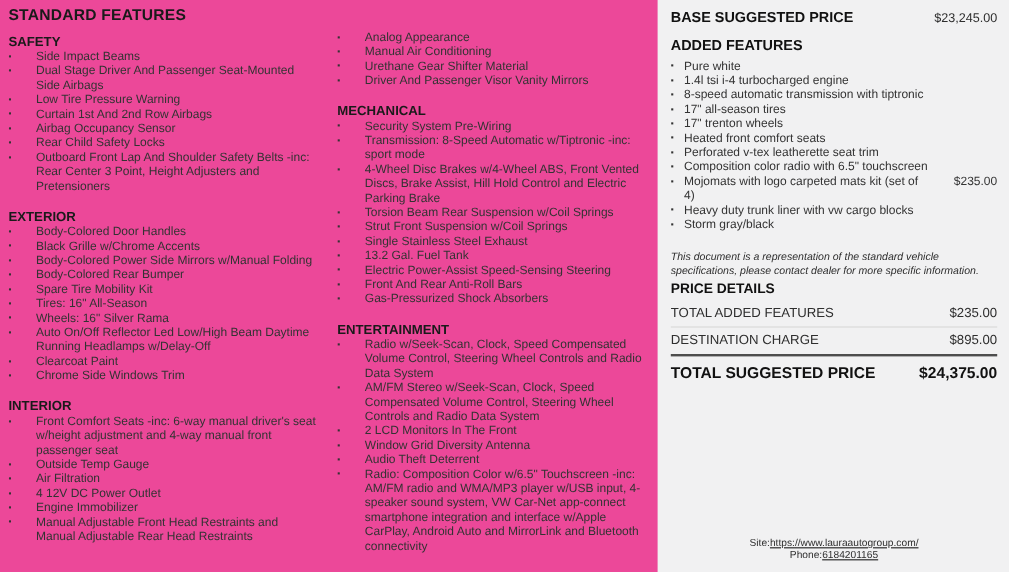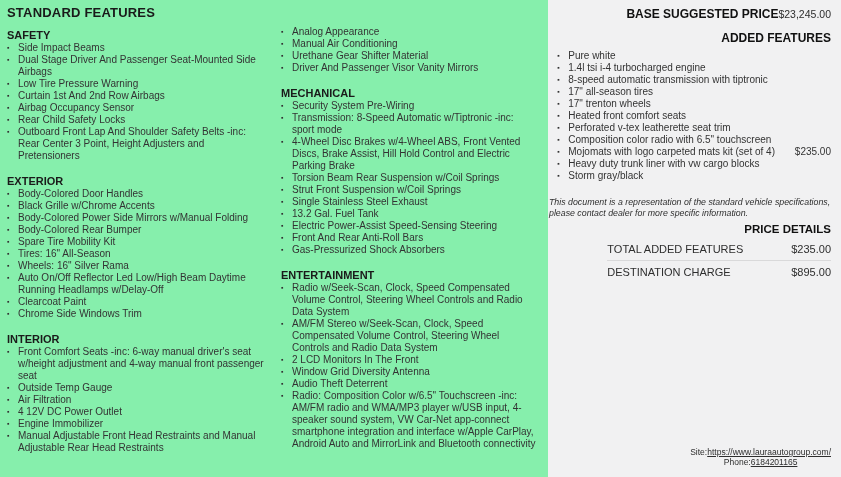--- a/index.html
+++ b/index.html
@@ -1,32 +1,32 @@
 <!DOCTYPE html>
 <html><head>
 <meta charset="utf-8">
 <style>
   html,body{margin:0;padding:0;background:#ffffff;}
   body{font-family:"Liberation Sans","DejaVu Sans",sans-serif;color:#333333;}
-  .sheet{width:841px;height:477px;display:flex;overflow:hidden;background:#86efac;}
+  .sheet{width:841px;height:477px;display:flex;overflow:hidden;background:#ec4899;}
 
   .col{box-sizing:border-box;}
   .col-left{width:273px;padding:5px 6px 0 7px;}
   .col-mid{width:275px;padding:26px 12px 0 8px;}
 
   .doc-title{font-size:13px;font-weight:bold;color:#1a1a1a;margin:0 0 9px 0;letter-spacing:.2px;}
   .sec-h{font-size:11px;font-weight:bold;color:#1a1a1a;margin:13px 0 1px 0;}
   .section:first-child > .sec-h{margin-top:0;}
   .feat-list{list-style:none;margin:0;padding:0;font-size:10px;line-height:12px;}
-  .feat-list li{display:flex;}
+  .feat-list li{display:flex;gap:12px;}
   .blt{flex:0 0 11px;font-size:7px;}
   .txt{flex:1;}
 
-  .panel{width:293px;box-sizing:border-box;background:#f1f1f2;padding:5px 10px 6px 1px;
-         display:flex;flex-direction:column;align-items:flex-end;}
+  .panel{width:293px;box-sizing:border-box;background:#f1f1f2;padding:5px 10px 6px 11px;
+         display:flex;flex-direction:column;}
   .base-row{display:flex;justify-content:space-between;align-items:baseline;padding:2px 0 3px;}
   .base-label{font-size:12px;font-weight:bold;color:#111111;}
   .base-val{font-size:10.5px;color:#2e2e2e;}
   .added-title{font-size:12px;font-weight:bold;color:#111111;margin:7px 0 5px;}
   .add-list{list-style:none;margin:0;padding:0;font-size:10px;line-height:12px;}
   .add-list li{display:flex;}
   .add-list .txt{flex:1;padding-right:4px;}
   .add-price{flex:0 0 52px;text-align:right;}
 
   .disclaimer{font-style:italic;font-size:8.8px;line-height:10.5px;color:#2e2e2e;margin:15px 0 5px;}
@@ -319,20 +319,24 @@
         <div class="price-row">
           <span class="pr-label">TOTAL ADDED FEATURES</span>
           <span class="pr-val">$235.00</span>
         </div>
         <div class="price-row">
           <span class="pr-label">DESTINATION CHARGE</span>
           <span class="pr-val">$895.00</span>
         </div>
       </div>
 
+    <div class="total-row">
+      <span>TOTAL SUGGESTED PRICE</span>
+      <span>$24,375.00</span>
+    </div>
 
     <div class="footer">
       <div>
         <span>Site:</span><a href="#">https://www.lauraautogroup.com/</a>
       </div>
       <div>
         <span>Phone:</span><a href="#">6184201165</a>
       </div>
     </div>
   </aside>

